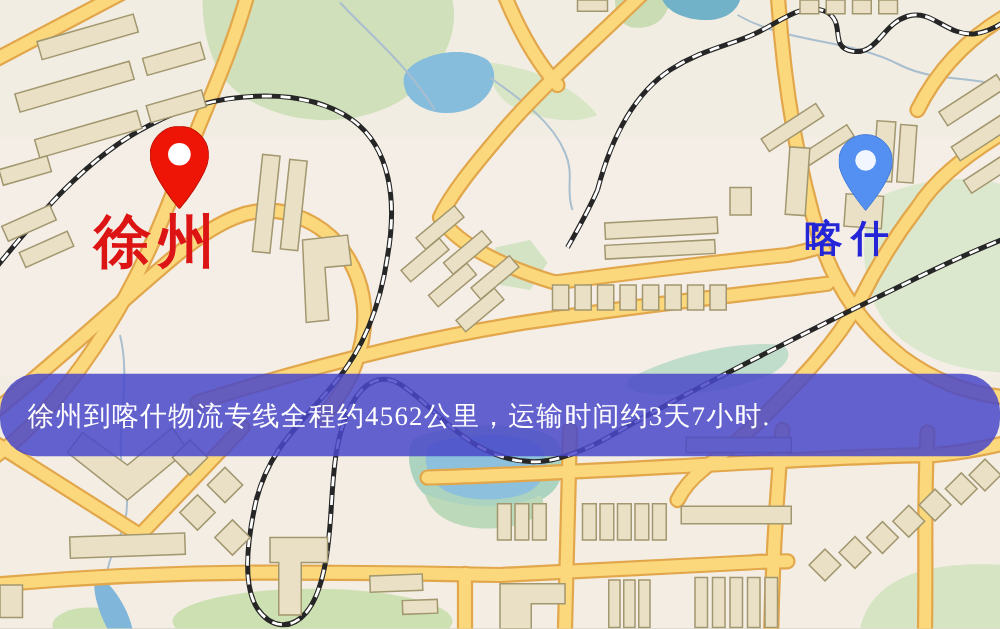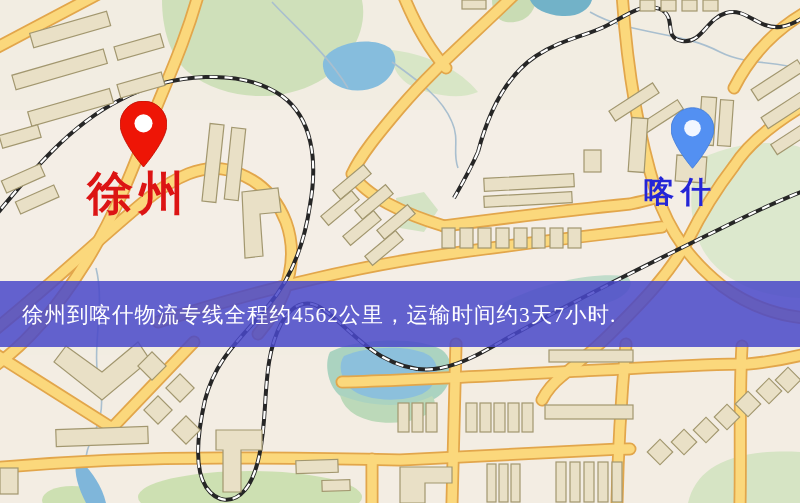--- a/index.html
+++ b/index.html
@@ -8,26 +8,26 @@
     font-family:"Liberation Serif","DejaVu Serif",serif;
     background:var(--map-bg,#f2ede2);
   }
   .stage svg.map{position:absolute;left:0;top:0;display:block;}
   .pin{position:absolute;}
   .pin svg{display:block;}
   .place-label{
     position:absolute;font-weight:bold;line-height:1;
     white-space:nowrap;text-shadow:0 0 1px rgba(255,255,255,.35);
   }
-  .origin-label{left:87px;top:171px;font-size:46px;letter-spacing:5px;color:var(--origin-label,#dc1414);}
+  .origin-label{left:75px;top:171px;font-size:46px;letter-spacing:5px;color:var(--origin-label,#dc1414);}
   .dest-label{left:644px;top:177px;font-size:30px;letter-spacing:7px;color:var(--dest-label,#2425d6);}
   .banner{
-    position:absolute;left:0;top:281px;width:800px;height:66px;
+    position:absolute;left:0;top:299px;width:800px;height:66px;
     background:var(--banner-bg,rgba(73,72,201,.85));
-    display:flex;align-items:center;
+    display:flex;align-items:center;border-radius:30px;
   }
   .banner span{
     color:var(--banner-text,#fff);font-size:21.5px;letter-spacing:1px;
     padding-left:22px;white-space:nowrap;
   }
 </style>
 </head>
 <body>
 
 <div class="stage">

